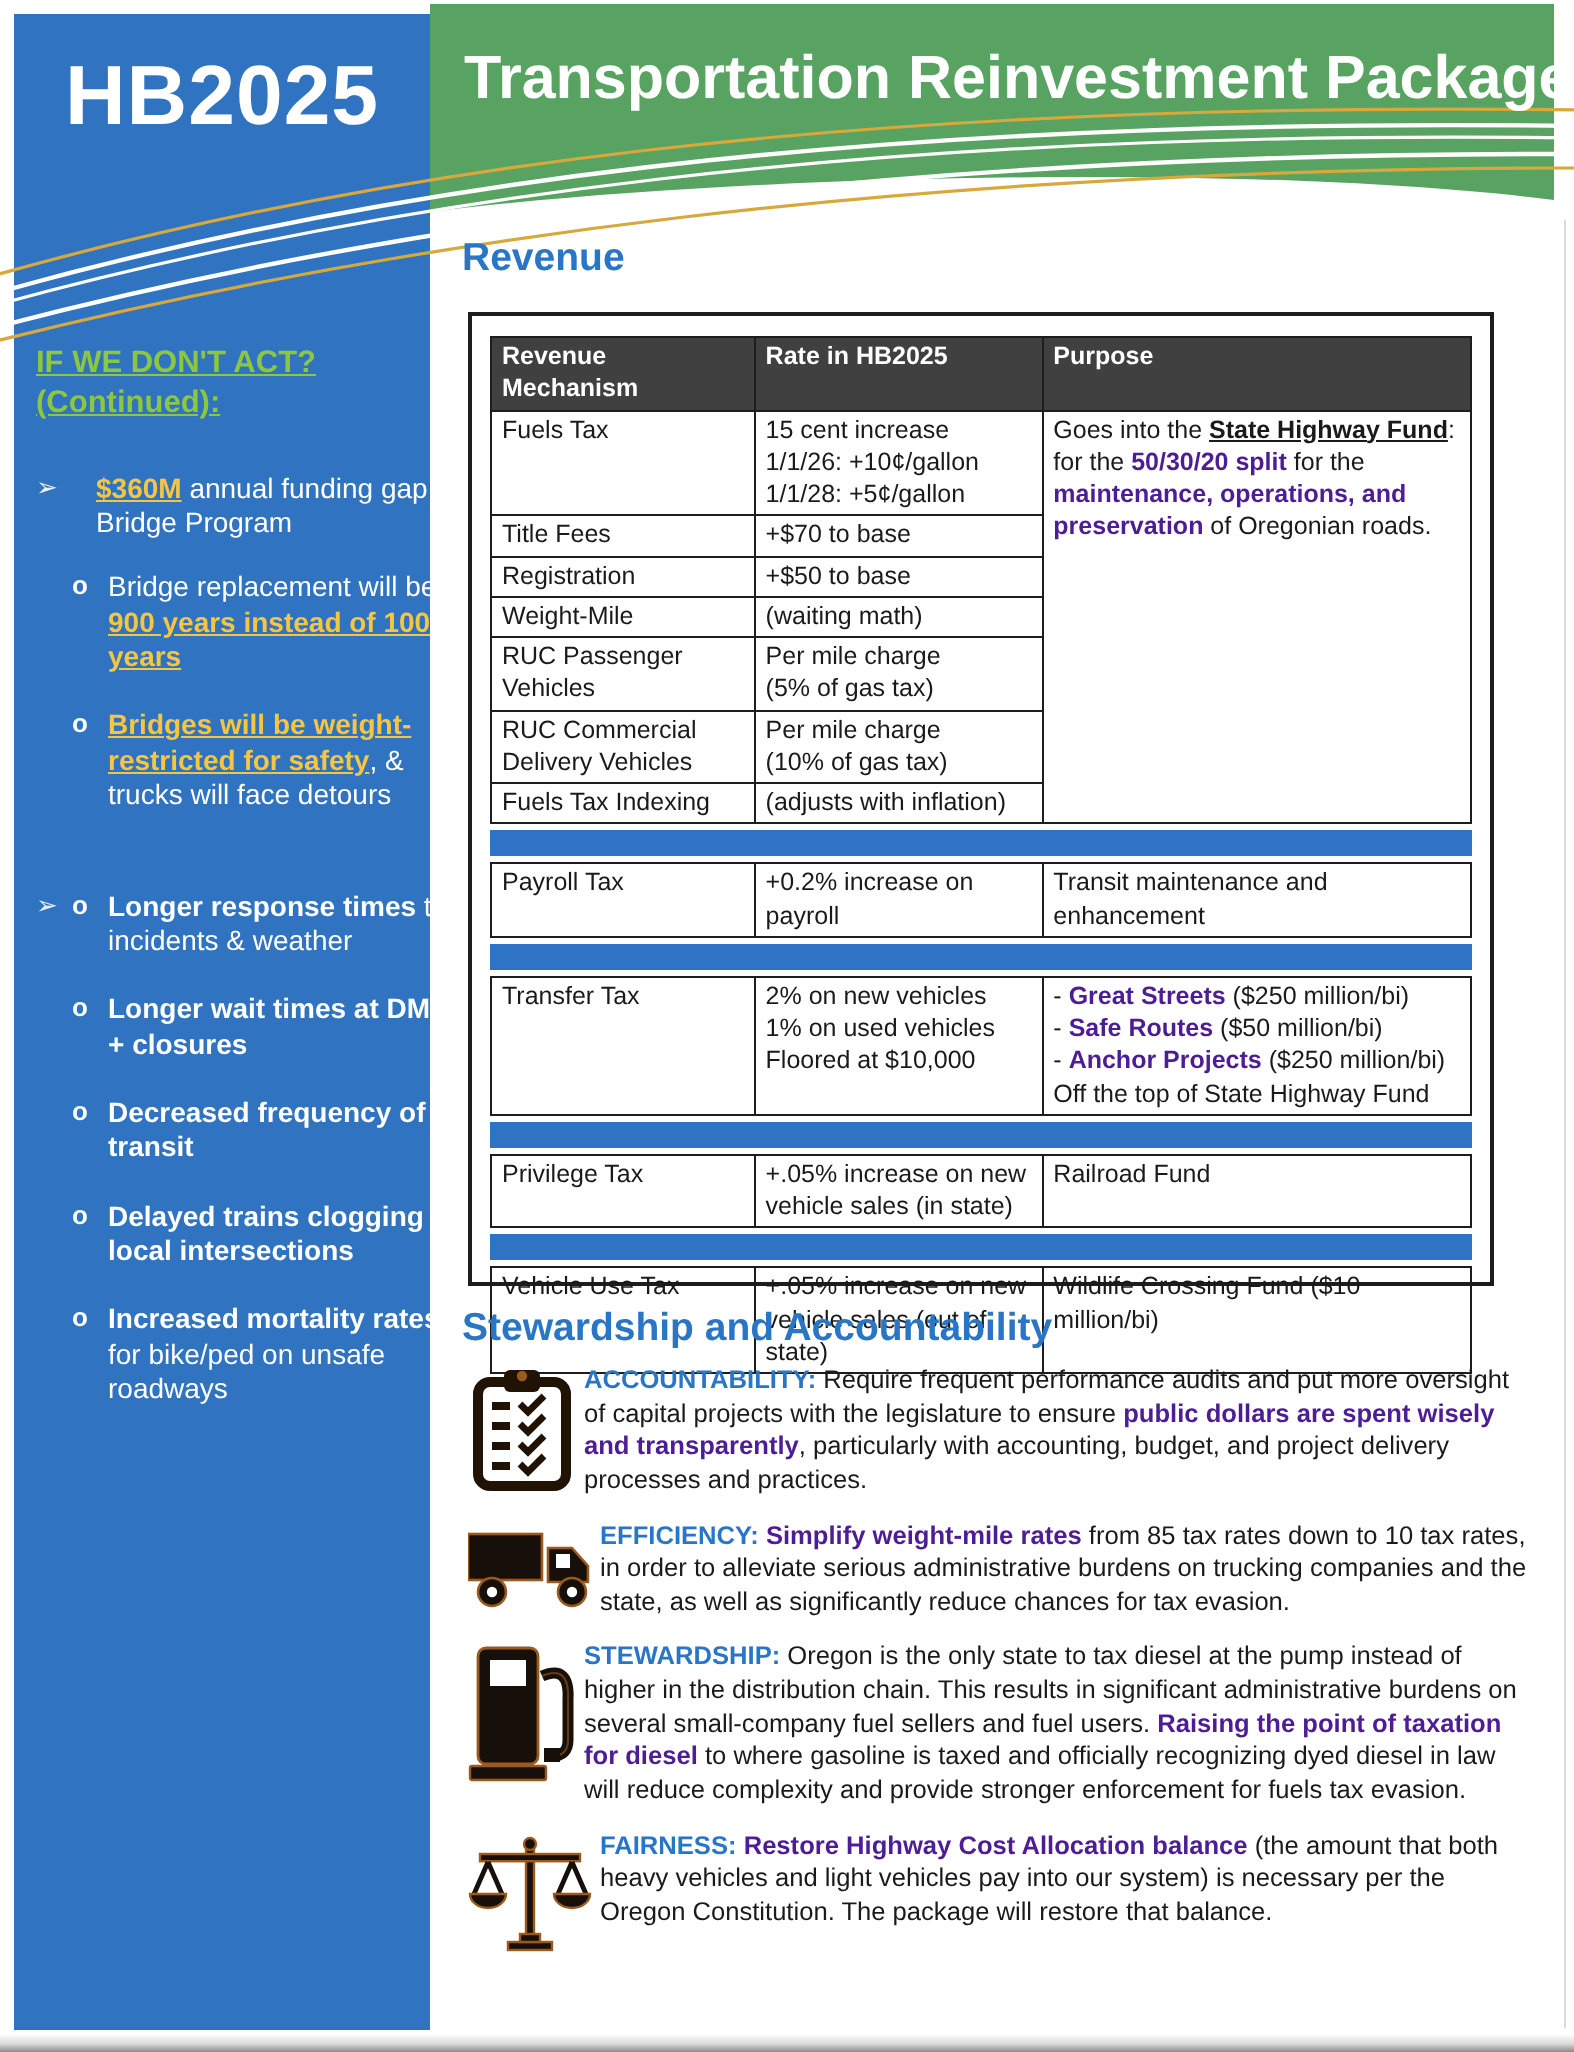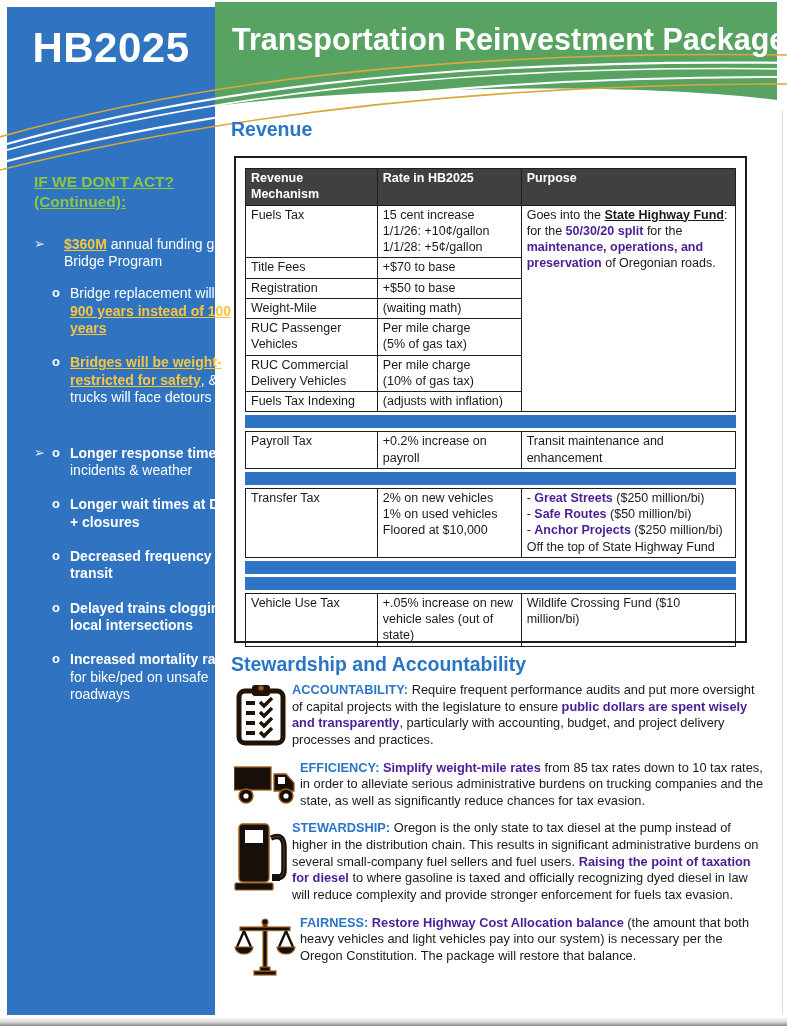--- a/index.html
+++ b/index.html
@@ -9,21 +9,21 @@
   
   .sidebar{position:absolute;left:7px;top:7px;width:208px;height:1008px;background:#2f73c1;}
   .hb-badge{position:absolute;left:7px;top:14px;width:208px;text-align:center;
             color:#ffffff;font-weight:bold;font-size:42px;letter-spacing:.5px;margin-top:10px;}
   .banner-shape{position:absolute;left:215px;top:2px;width:562px;height:120px;}
   .banner-title{position:absolute;left:232px;top:22px;width:545px;color:#ffffff;
                 font-weight:bold;font-size:30.5px;white-space:nowrap;}
   .curves{position:absolute;left:0;top:0;width:787px;height:300px;pointer-events:none;}
 
   
-  .side-content{position:absolute;left:20px;top:172px;width:240px;color:#fff;}
+  .side-content{position:absolute;left:4px;top:172px;width:240px;color:#fff;}
   .side-head{padding:0 12px 0 14px;font-size:15.5px;font-weight:bold;color:#8dc63f;line-height:1.28;}
   .side-head div{text-decoration:underline;}
   .side-sections{margin-top:24px;}
   .side-item{position:relative;padding:0 10px 0 44px;margin-bottom:15px;font-size:14px;line-height:1.24;}
   .arrow{position:absolute;left:14px;top:0;color:#e8f0fa;font-size:13px;}
   .side-section{margin-bottom:38px;}
   .sub-item{position:relative;padding:0 8px 0 50px;margin-bottom:17px;font-size:14px;line-height:1.24;}
   .obullet{position:absolute;left:32px;top:0;color:#fff;font-weight:bold;font-size:13px;}
   .sg-plain{color:#fff;}
   .sg-b{color:#fff;font-weight:bold;}
@@ -212,20 +212,38 @@
                 <td rowspan="1">
                   <div><span class="mg-plain">- </span><span class="mg-b">Great Streets</span><span class="mg-plain"> ($250 million/bi)</span></div>
                   <div><span class="mg-plain">- </span><span class="mg-b">Safe Routes</span><span class="mg-plain"> ($50 million/bi)</span></div>
                   <div><span class="mg-plain">- </span><span class="mg-b">Anchor Projects</span><span class="mg-plain"> ($250 million/bi)</span></div>
                   <div><span class="mg-plain">Off the top of State Highway Fund</span></div>
                 </td>
               </tr>
             </tbody>
           </table>
           <div class="band"></div>
+          <table class="rev">
+            <colgroup>
+              <col style="width: 131px;">
+              <col style="width: 143px;">
+              <col style="width: 213px;">
+            </colgroup>
+            <tbody>
+              <tr>
+                <td>Privilege Tax</td>
+                <td>
+                  <div>+.05% increase on new vehicle sales (in state)</div>
+                </td>
+                <td rowspan="1">
+                  <div><span class="mg-plain">Railroad Fund</span></div>
+                </td>
+              </tr>
+            </tbody>
+          </table>
           <div class="band"></div>
           <table class="rev">
             <colgroup>
               <col style="width: 131px;">
               <col style="width: 143px;">
               <col style="width: 213px;">
             </colgroup>
             <tbody>
               <tr>
                 <td>Vehicle Use Tax</td>

